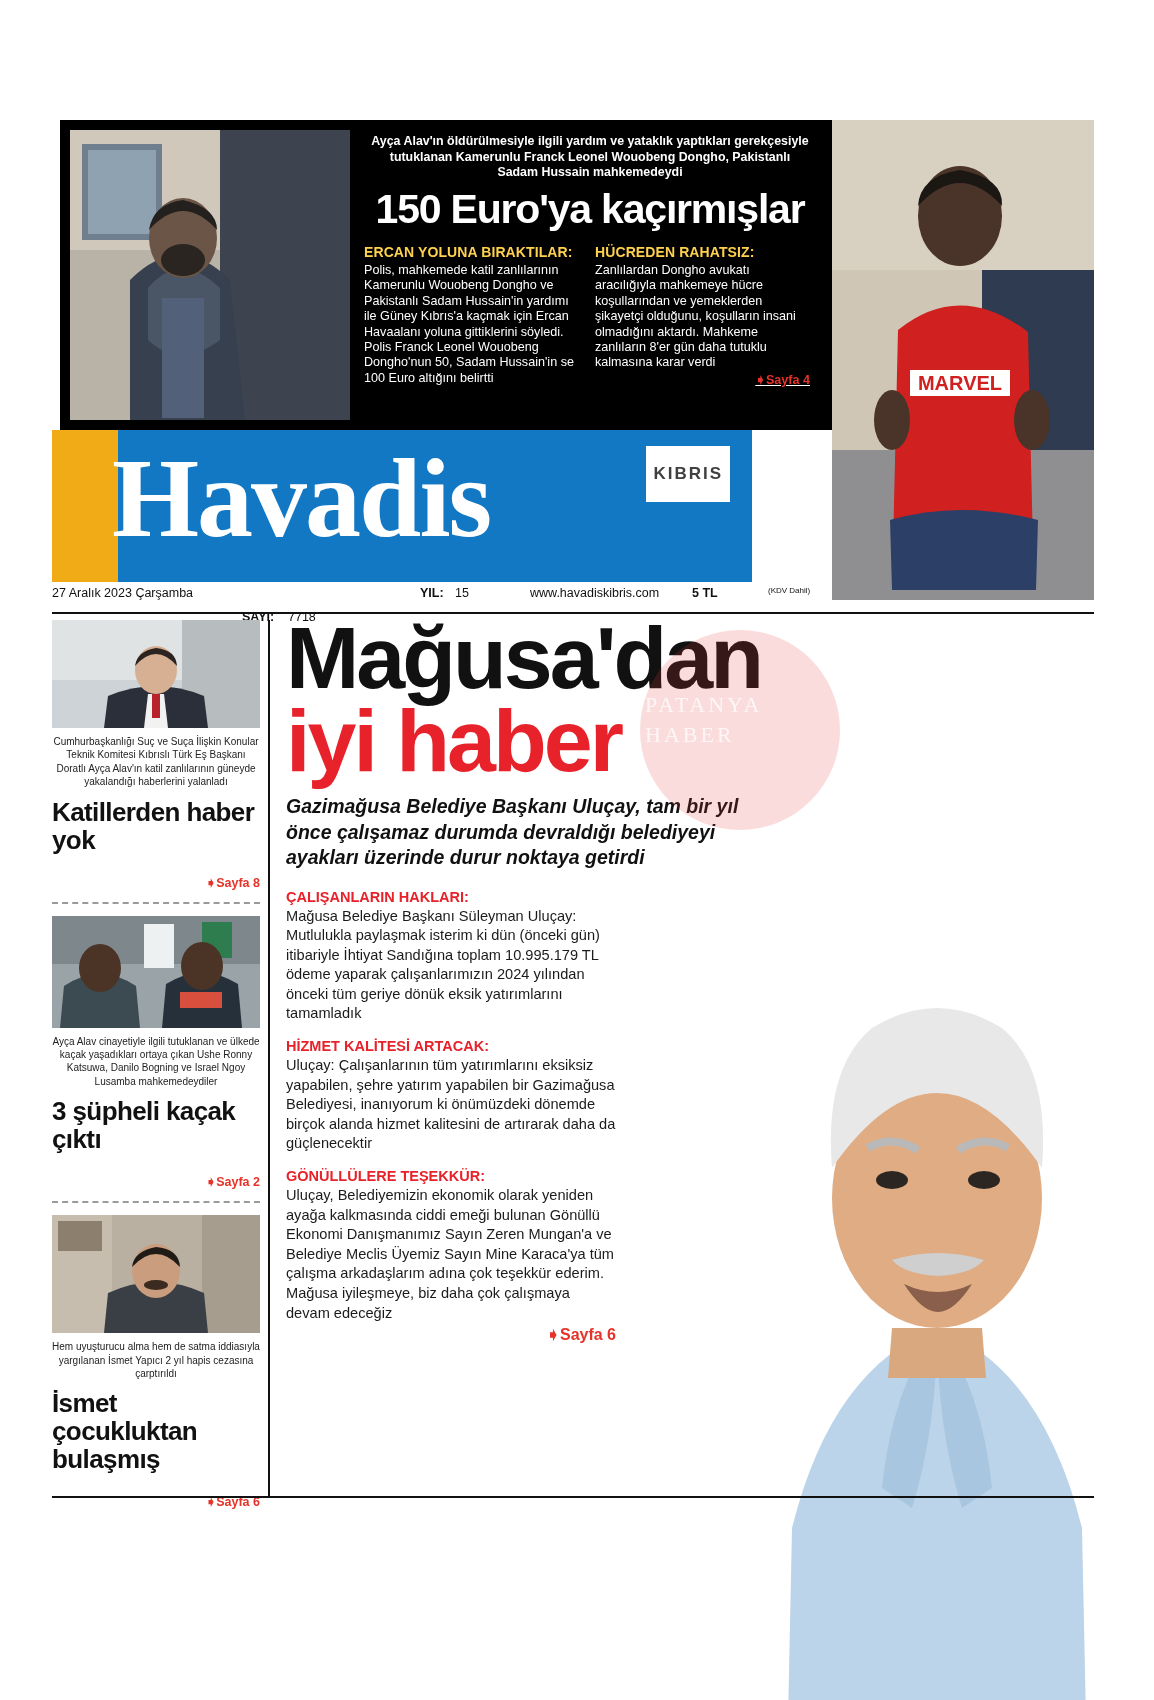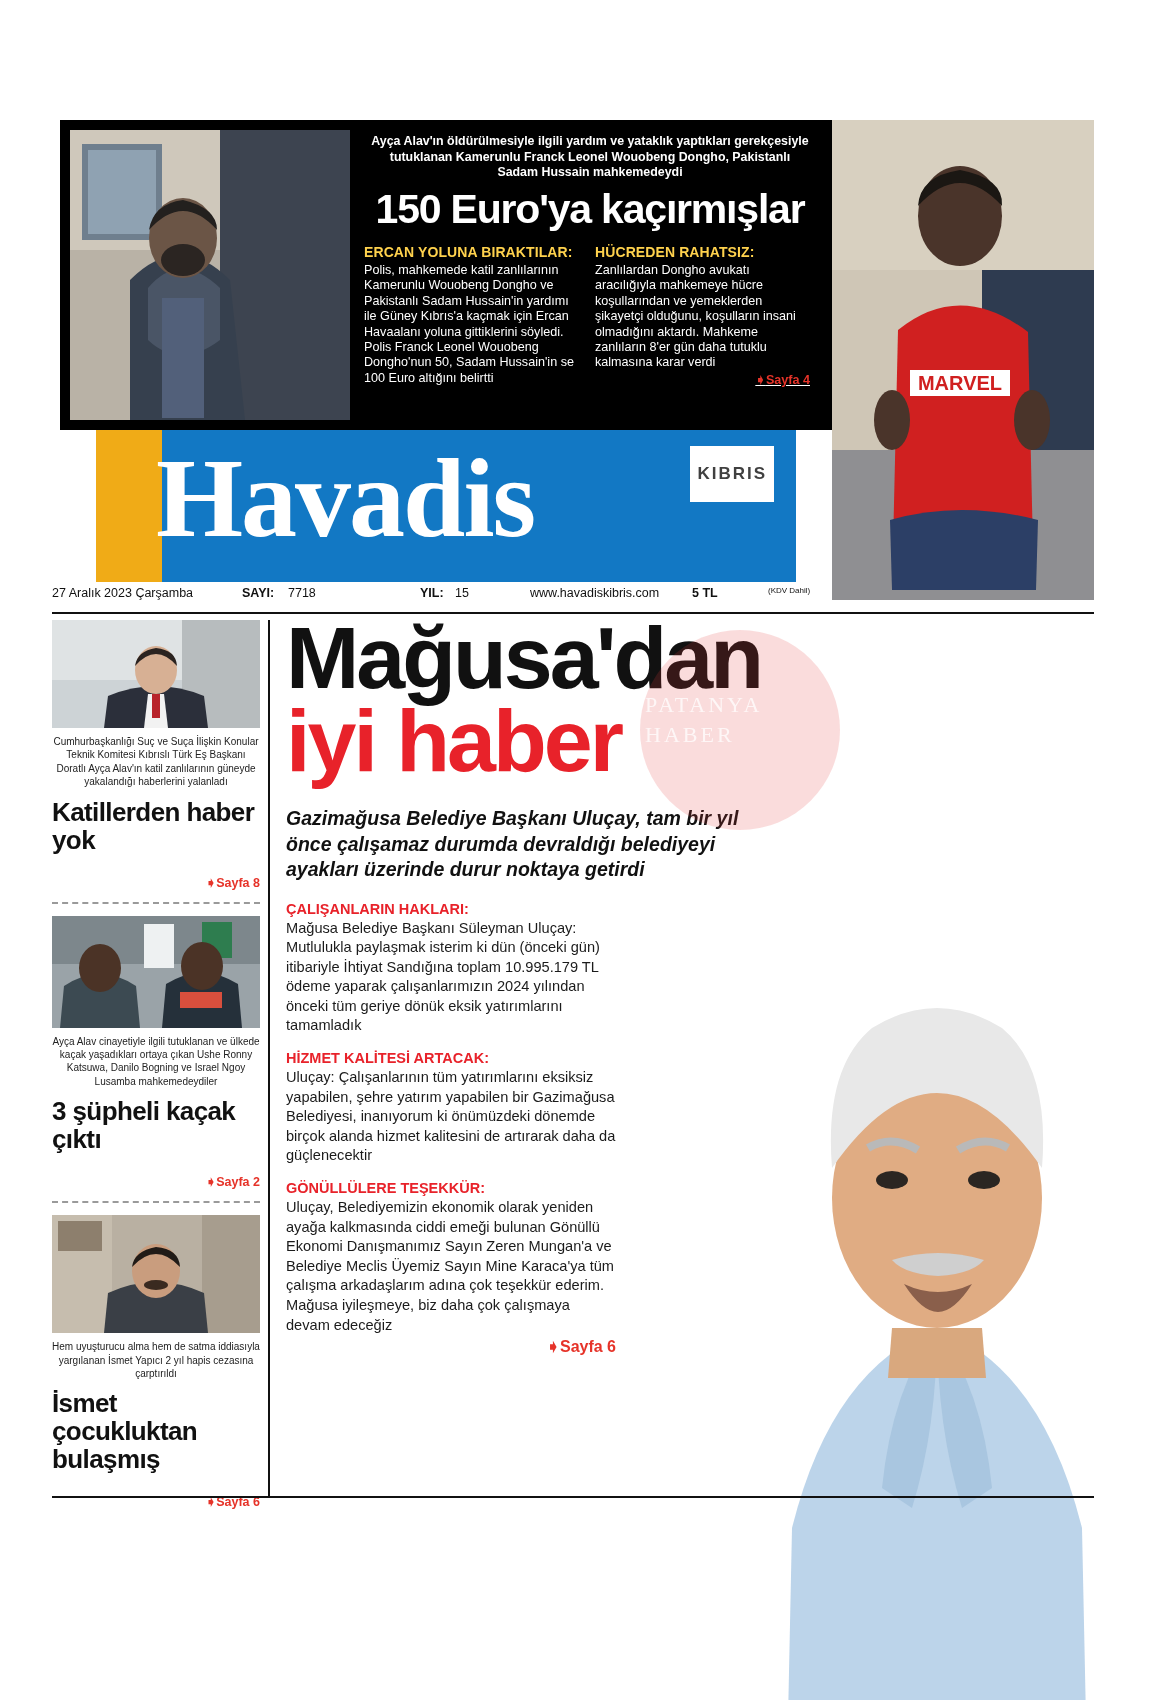--- a/index.html
+++ b/index.html
@@ -14,50 +14,50 @@
   .tb-kicker{font-size:12.4px;line-height:15.5px;font-weight:bold;text-align:center;padding:6px 10px 2px 10px;}
   .tb-head{font-size:41px;line-height:44px;font-weight:bold;letter-spacing:-1.2px;text-align:center;margin-top:4px;}
   .tb-cols{display:flex;gap:16px;margin-top:14px;padding:0 4px;}
   .tb-col{width:215px;font-size:12.6px;line-height:15.4px;}
   .tb-col b{color:#ffd24d;font-size:14px;letter-spacing:.1px;}
   .tb-col .body{margin-top:2px;}
   .pagelink{color:#e63329;font-weight:bold;white-space:nowrap;}
   .pagelink .arw{color:#e63329;}
 
   
-  .masthead{position:absolute;left:52px;top:430px;width:700px;height:152px;background:#1278c4;margin-left:44px;}
+  .masthead{position:absolute;left:52px;top:430px;width:700px;height:152px;background:#1278c4;}
   .mast-yellow{position:absolute;left:0;top:0;width:66px;height:152px;background:#f0ab17;}
   .mast-title{position:absolute;left:60px;top:12px;font-size:112px;line-height:112px;font-weight:bold;color:#fff;font-family:"Liberation Serif",serif;letter-spacing:-2px;}
   .mast-kibris{position:absolute;right:22px;top:16px;background:#fff;color:#404040;font-size:17px;font-weight:bold;letter-spacing:2px;padding:18px 7px;}
 
   .infobar{position:absolute;left:52px;top:586px;width:700px;height:22px;font-size:12.5px;color:#111;}
   .infobar span{position:absolute;top:0;white-space:nowrap;}
   .ib-date{left:0;}
-  .ib-sayi{left:190px;font-weight:bold;}
+  .ib-sayi{left:190px;font-weight:bold;margin-top:24px;}
   .ib-yil{left:368px;font-weight:bold;}
   .ib-web{left:478px;}
   .ib-price{left:640px;font-weight:bold;}
   .ib-kdv{left:716px;font-size:8px;top:6px;}
 
   .rule-top{position:absolute;left:52px;top:612px;width:1042px;height:2px;background:#111;}
 
   
   .leftcol{position:absolute;left:52px;top:620px;width:208px;}
   .lc-photo{width:208px;height:108px;overflow:hidden;position:relative;background:#b9c2c9;}
   .lc-cap{font-size:10px;line-height:13.4px;text-align:center;color:#222;margin-top:7px;}
   .lc-head{font-size:26px;line-height:28px;font-weight:bold;letter-spacing:-.6px;margin-top:9px;}
   .lc-link{text-align:right;font-size:12.5px;margin-top:21px;}
   .dashed{border-top:2px dashed #9a9a9a;margin:12px 0 12px 0;}
   .vdivider{position:absolute;left:268px;top:620px;width:2px;height:876px;background:#111;}
 
   
   .main{position:absolute;left:286px;top:618px;width:808px;}
   .main-head1{font-size:88px;line-height:80px;font-weight:bold;letter-spacing:-3px;color:#111;font-family:"Liberation Sans",sans-serif;}
   .main-head2{font-size:88px;line-height:86px;font-weight:bold;letter-spacing:-3px;color:#e8222a;}
-  .main-deck{font-size:19.5px;line-height:25.5px;font-style:italic;font-weight:bold;color:#111;margin-top:22px;width:500px;}
+  .main-deck{font-size:19.5px;line-height:25.5px;font-style:italic;font-weight:bold;color:#111;margin-top:10px;width:500px;}
   .main-body{width:330px;margin-top:18px;}
   .sec-title{color:#e8222a;font-weight:bold;font-size:14.5px;margin-top:14px;}
   .sec-text{font-size:14.6px;line-height:19.6px;color:#1b1b1b;margin-top:2px;}
   .main-photo{position:absolute;right:-8px;top:150px;width:330px;height:1240px;overflow:hidden;}
   .watermark{position:absolute;left:640px;top:630px;width:200px;height:200px;border-radius:50%;background:rgba(226,60,60,.18);}
   .wm-text{position:absolute;left:645px;top:690px;width:200px;text-align:left;color:rgba(255,255,255,.75);font-family:"Liberation Serif",serif;font-size:22px;letter-spacing:3px;line-height:30px;}
 
   .rule-bottom{position:absolute;left:52px;top:1496px;width:1042px;height:2px;background:#111;}
 </style>
 </head>

